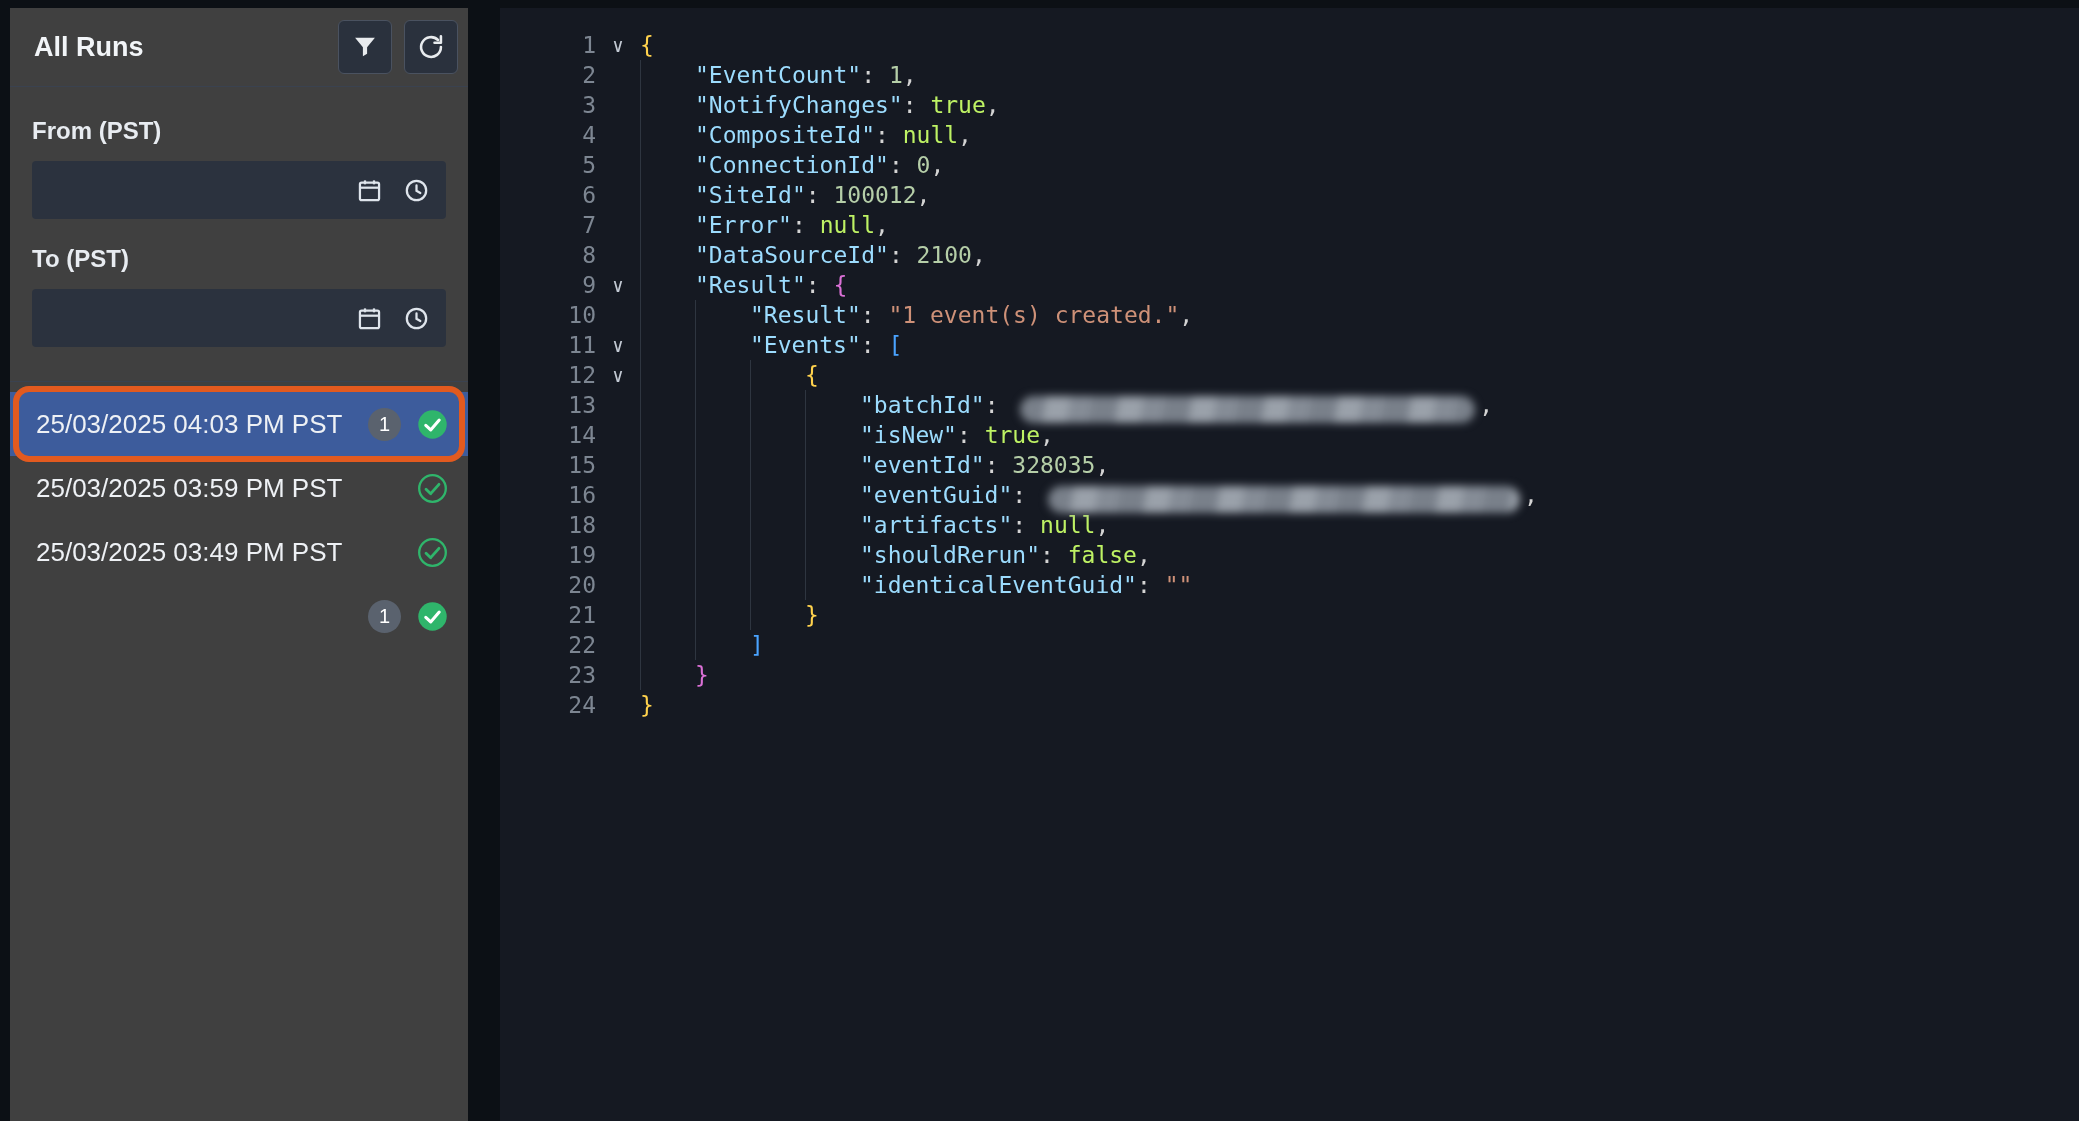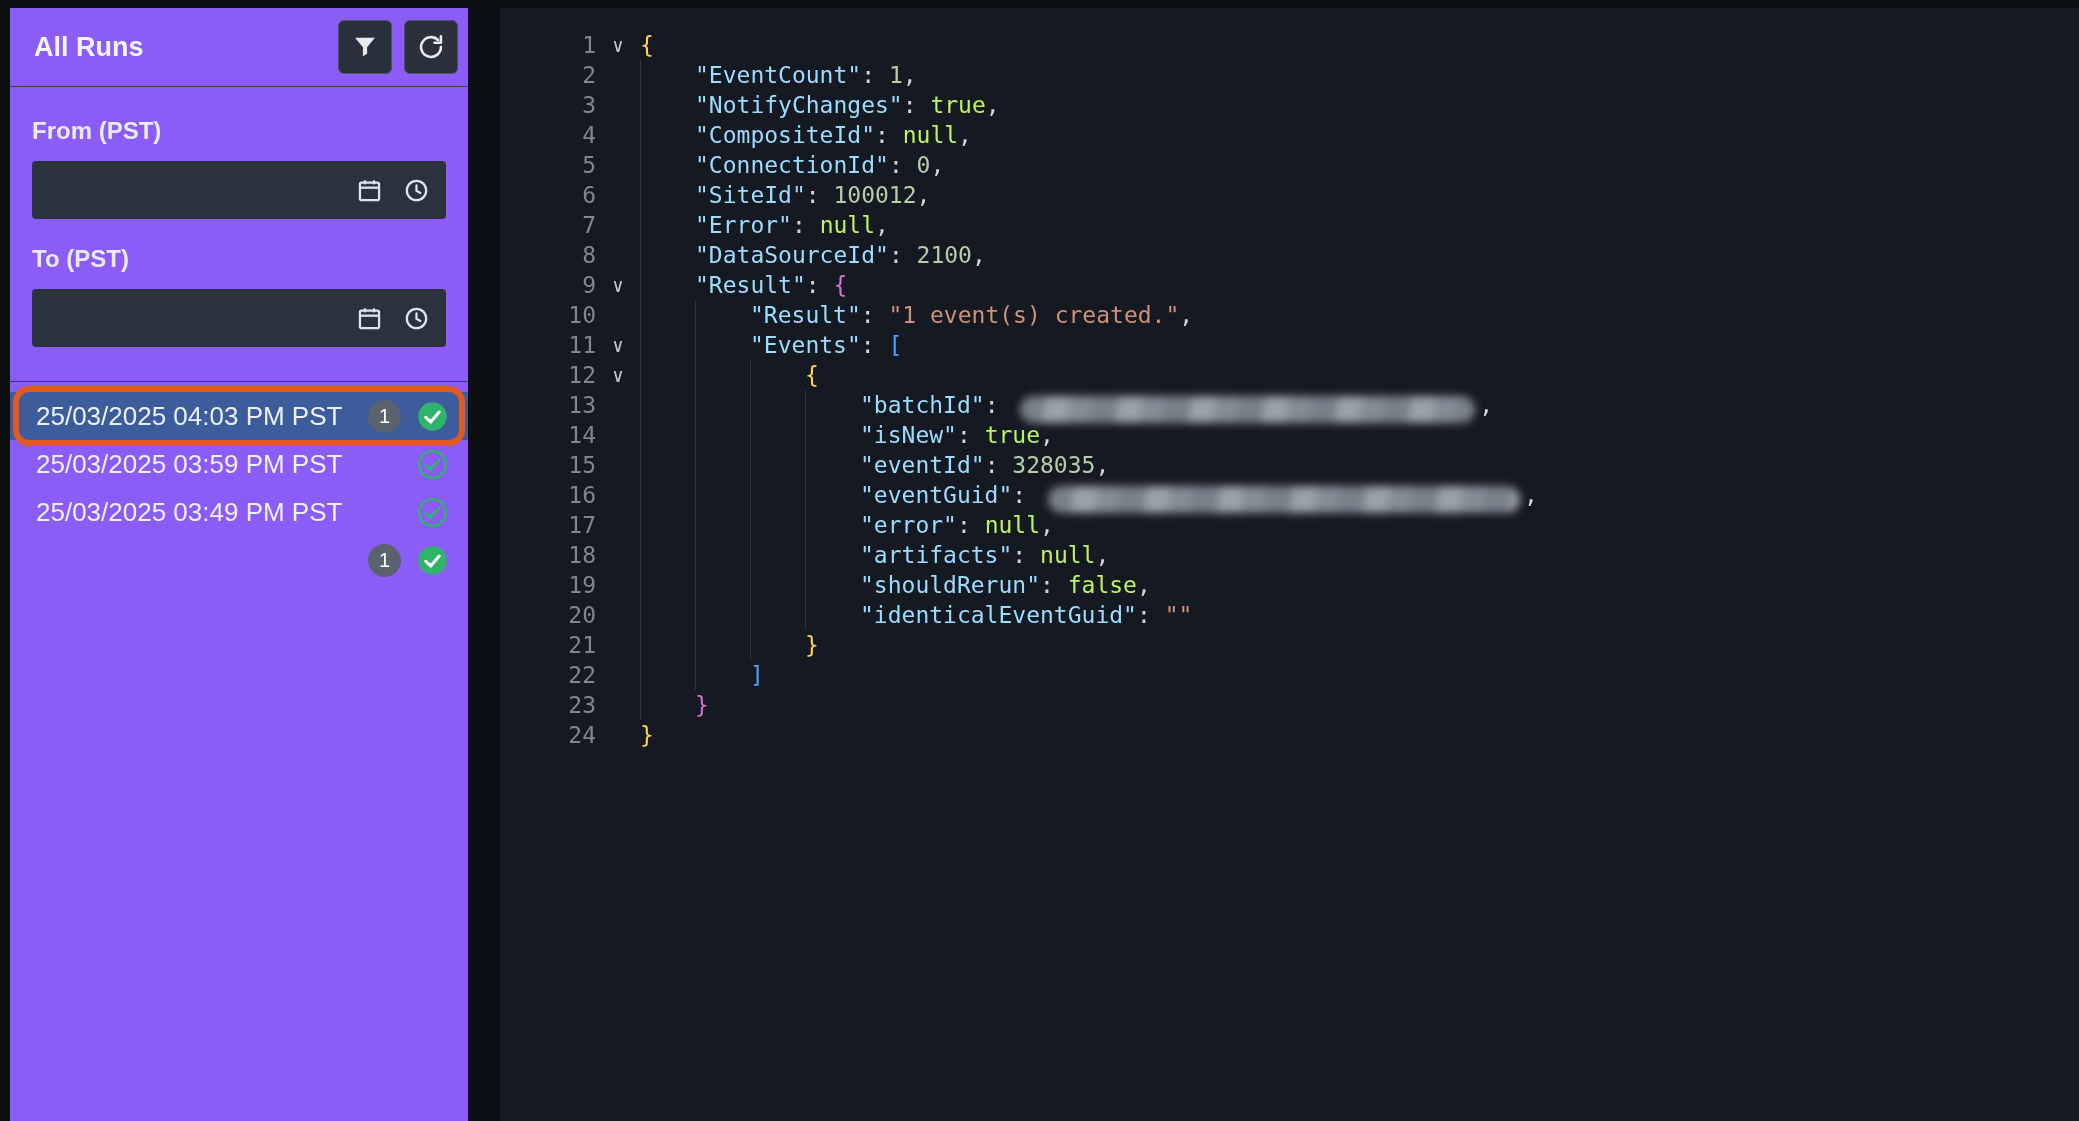--- a/index.html
+++ b/index.html
@@ -1,34 +1,34 @@
 <!DOCTYPE html>
 <html><head>
 <meta charset="utf-8">
 <style>
   html,body{margin:0;padding:0;width:2079px;height:1121px;overflow:hidden;background:#0c1015;
     font-family:"Liberation Sans",sans-serif;-webkit-font-smoothing:antialiased;}
   *{box-sizing:border-box;}
 
   
-  .sidebar{position:absolute;left:10px;top:8px;width:458px;bottom:0;background:#8b5cf6;color:#eef1f5;}
+  .sidebar{position:absolute;left:10px;top:8px;width:458px;bottom:0;background:#404040;color:#eef1f5;}
   .sb-header{display:flex;align-items:center;gap:12px;padding:12px 10px 12px 24px;border-bottom:1px solid #3a4250;}
   .sb-title{flex:1;font-size:27px;font-weight:700;color:#f2f5f8;}
   .icon-btn{width:54px;height:54px;border:1px solid #4a5260;border-radius:6px;background:#2a313d;
     display:flex;align-items:center;justify-content:center;cursor:pointer;}
   .sb-section{padding:18px 22px 8px;border-bottom:1px solid #3a4250;}
   .sb-label{font-size:24px;font-weight:700;color:#e8ecf1;display:block;margin-top:12px;}
   .field{display:flex;align-items:center;height:58px;background:#2b323e;border-radius:4px;
     padding:0 16px;margin:16px 0 26px;gap:20px;}
   .field input{flex:1;background:transparent;border:none;outline:none;color:#e8ecf1;font-size:24px;min-width:0;}
   .field .f-icon{display:flex;align-items:center;cursor:pointer;}
 
   
   .runs-list{padding-top:10px;}
-  .run-item{position:relative;display:flex;align-items:center;height:48px;padding:0 20px 0 26px;
+  .run-item{position:relative;display:flex;align-items:center;height:64px;padding:0 20px 0 26px;
     font-size:26px;color:#eef1f5;cursor:pointer;text-align:center;}
   .run-item.selected{background:#3d5c9c;}
   .run-ts{white-space:nowrap;}
   .run-right{margin-left:auto;display:flex;align-items:center;gap:16px;}
   .badge{width:33px;height:33px;border-radius:50%;background:#5a626e;color:#fff;font-size:20px;
     display:flex;align-items:center;justify-content:center;}
   .st-icon{display:flex;align-items:center;}
   .ring{position:absolute;top:-6px;bottom:-6px;left:3px;right:3px;border:6px solid #e25a1f;
     border-radius:16px;pointer-events:none;z-index:3;}
 
@@ -188,21 +188,20 @@
       <div class="code-line"><span class="ln">7</span><span class="fold"></span><span class="code-content"><span class="ind"></span><span class="tk-key">"Error"</span><span class="tk-p">: </span><span class="tk-kw">null</span><span class="tk-p">,</span></span></div>
       <div class="code-line"><span class="ln">8</span><span class="fold"></span><span class="code-content"><span class="ind"></span><span class="tk-key">"DataSourceId"</span><span class="tk-p">: </span><span class="tk-num">2100</span><span class="tk-p">,</span></span></div>
       <div class="code-line"><span class="ln">9</span><span class="fold">∨</span><span class="code-content"><span class="ind"></span><span class="tk-key">"Result"</span><span class="tk-p">: </span><span class="tk-b2">{</span></span></div>
       <div class="code-line"><span class="ln">10</span><span class="fold"></span><span class="code-content"><span class="ind"></span><span class="ind"></span><span class="tk-key">"Result"</span><span class="tk-p">: </span><span class="tk-str">"1 event(s) created."</span><span class="tk-p">,</span></span></div>
       <div class="code-line"><span class="ln">11</span><span class="fold">∨</span><span class="code-content"><span class="ind"></span><span class="ind"></span><span class="tk-key">"Events"</span><span class="tk-p">: </span><span class="tk-b3">[</span></span></div>
       <div class="code-line"><span class="ln">12</span><span class="fold">∨</span><span class="code-content"><span class="ind"></span><span class="ind"></span><span class="ind"></span><span class="tk-b1">{</span></span></div>
       <div class="code-line"><span class="ln">13</span><span class="fold"></span><span class="code-content"><span class="ind"></span><span class="ind"></span><span class="ind"></span><span class="ind"></span><span class="tk-key">"batchId"</span><span class="tk-p">: </span><span class="redacted" style="width: 455px;"></span><span class="tk-p">,</span></span></div>
       <div class="code-line"><span class="ln">14</span><span class="fold"></span><span class="code-content"><span class="ind"></span><span class="ind"></span><span class="ind"></span><span class="ind"></span><span class="tk-key">"isNew"</span><span class="tk-p">: </span><span class="tk-kw">true</span><span class="tk-p">,</span></span></div>
       <div class="code-line"><span class="ln">15</span><span class="fold"></span><span class="code-content"><span class="ind"></span><span class="ind"></span><span class="ind"></span><span class="ind"></span><span class="tk-key">"eventId"</span><span class="tk-p">: </span><span class="tk-num">328035</span><span class="tk-p">,</span></span></div>
       <div class="code-line"><span class="ln">16</span><span class="fold"></span><span class="code-content"><span class="ind"></span><span class="ind"></span><span class="ind"></span><span class="ind"></span><span class="tk-key">"eventGuid"</span><span class="tk-p">: </span><span class="redacted" style="width: 472px;"></span><span class="tk-p">,</span></span></div>
-      <div class="code-line"><span class="ln">17</span><span class="fold"></span><span class="code-content"><span class="ind"></span><span class="ind"></span><span class="ind"></span><span class="ind"></span><span class="tk-key">"error"</span><span class="tk-p">: </span><span class="tk-kw">null</span><span class="tk-p">,</span></span></div>
       <div class="code-line"><span class="ln">18</span><span class="fold"></span><span class="code-content"><span class="ind"></span><span class="ind"></span><span class="ind"></span><span class="ind"></span><span class="tk-key">"artifacts"</span><span class="tk-p">: </span><span class="tk-kw">null</span><span class="tk-p">,</span></span></div>
       <div class="code-line"><span class="ln">19</span><span class="fold"></span><span class="code-content"><span class="ind"></span><span class="ind"></span><span class="ind"></span><span class="ind"></span><span class="tk-key">"shouldRerun"</span><span class="tk-p">: </span><span class="tk-kw">false</span><span class="tk-p">,</span></span></div>
       <div class="code-line"><span class="ln">20</span><span class="fold"></span><span class="code-content"><span class="ind"></span><span class="ind"></span><span class="ind"></span><span class="ind"></span><span class="tk-key">"identicalEventGuid"</span><span class="tk-p">: </span><span class="tk-str">""</span></span></div>
       <div class="code-line"><span class="ln">21</span><span class="fold"></span><span class="code-content"><span class="ind"></span><span class="ind"></span><span class="ind"></span><span class="tk-b1">}</span></span></div>
       <div class="code-line"><span class="ln">22</span><span class="fold"></span><span class="code-content"><span class="ind"></span><span class="ind"></span><span class="tk-b3">]</span></span></div>
       <div class="code-line"><span class="ln">23</span><span class="fold"></span><span class="code-content"><span class="ind"></span><span class="tk-b2">}</span></span></div>
       <div class="code-line"><span class="ln">24</span><span class="fold"></span><span class="code-content"><span class="tk-b1">}</span></span></div>
     </div>
 </div>
 

